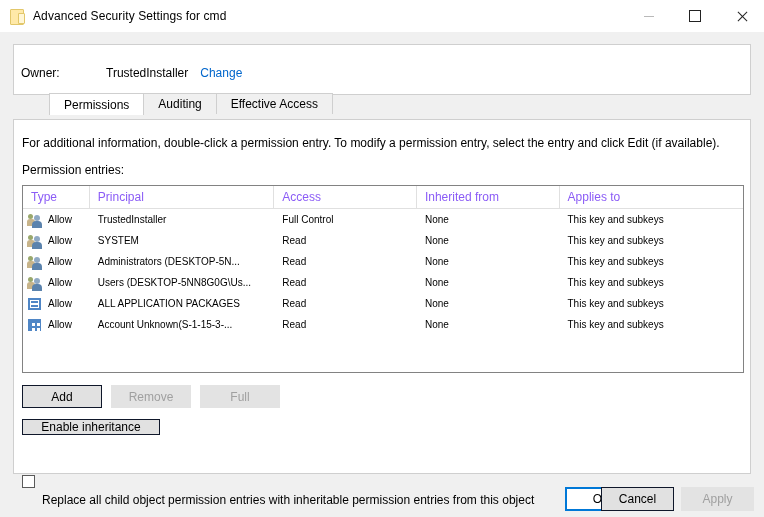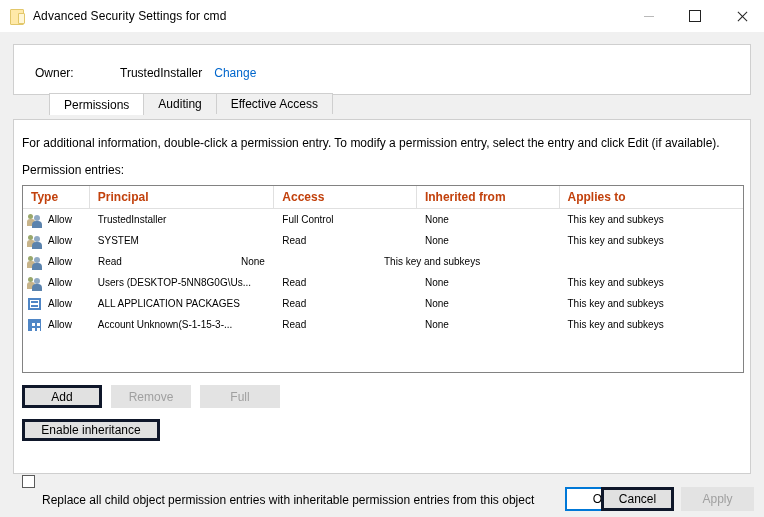--- a/index.html
+++ b/index.html
@@ -104,21 +104,20 @@
     background: #ffffff;
     border: 1px solid #cfcfcf;
     box-sizing: border-box;
   }
   .owner-row {
     position: absolute;
     left: 7px;
     top: 21px;
     display: flex;
     align-items: baseline;
-    margin-left: 14px;
   }
   .owner-label {
     width: 85px;
     font-size: 12px;
   }
   .owner-value {
     font-size: 12px;
   }
   .owner-change {
     margin-left: 12px;
@@ -200,22 +199,21 @@
     border-bottom: 1px solid #e0e0e0;
     background: #ffffff;
   }
   .th {
     font-size: 12px;
     display: flex;
     align-items: center;
     padding-left: 8px;
     box-sizing: border-box;
     border-right: 1px solid #e0e0e0;
-    color: #c2410c;
-    font-weight: bold;
+    color: #8b5cf6;
   }
   .col-type      { width: 67px; }
   .col-principal { width: 185px; }
   .col-access    { width: 143px; }
   .col-inherited { width: 143px; }
   .col-applies   { width: 184px; border-right: none; }
 
   .trow {
     display: flex;
     height: 21px;
@@ -320,21 +318,21 @@
     left: 2px; top: 2px; width: 3px; height: 3px;
     box-shadow: 5px 0 0 0 #ffffff, 0 5px 0 0 #ffffff;
   }
   .pic.pkg.solid .box:after {
     left: 7px; top: 7px; width: 3px; height: 3px;
   }
 
   
   .btn {
     background: #e1e1e1;
-    border: 3px solid #0f172a;
+    border: 1px solid #0f172a;
     font-family: "Liberation Sans", sans-serif;
     font-size: 12px;
     color: #000000;
     box-sizing: border-box;
     display: inline-flex;
     align-items: center;
     justify-content: center;
     cursor: pointer;
     padding: 0;
   }
@@ -355,21 +353,21 @@
     width: 80px; height: 23px;
   }
   .btn-view {
     position: absolute;
     left: 186px; top: 265px;
     width: 80px; height: 23px;
   }
   .btn-inherit {
     position: absolute;
     left: 8px; top: 299px;
-    width: 138px; height: 22px;
+    width: 138px; height: 16px;
   }
 
   
   .cbrow {
     position: absolute;
     left: 8px;
     top: 336px;
     display: flex;
     align-items: center;
   }
@@ -489,20 +487,21 @@
     </div>
 
     <div class="trow">
       <div class="td col-type">
         <span class="pic group">
             <span class="p-back"></span>
             <span class="p-front"></span>
           </span>
         <span>Allow</span>
       </div>
+      <div class="td col-principal">Administrators (DESKTOP-5N...</div>
       <div class="td col-access">Read</div>
       <div class="td col-inherited">None</div>
       <div class="td col-applies">This key and subkeys</div>
     </div>
 
     <div class="trow">
       <div class="td col-type">
         <span class="pic group">
             <span class="p-back"></span>
             <span class="p-front"></span>

